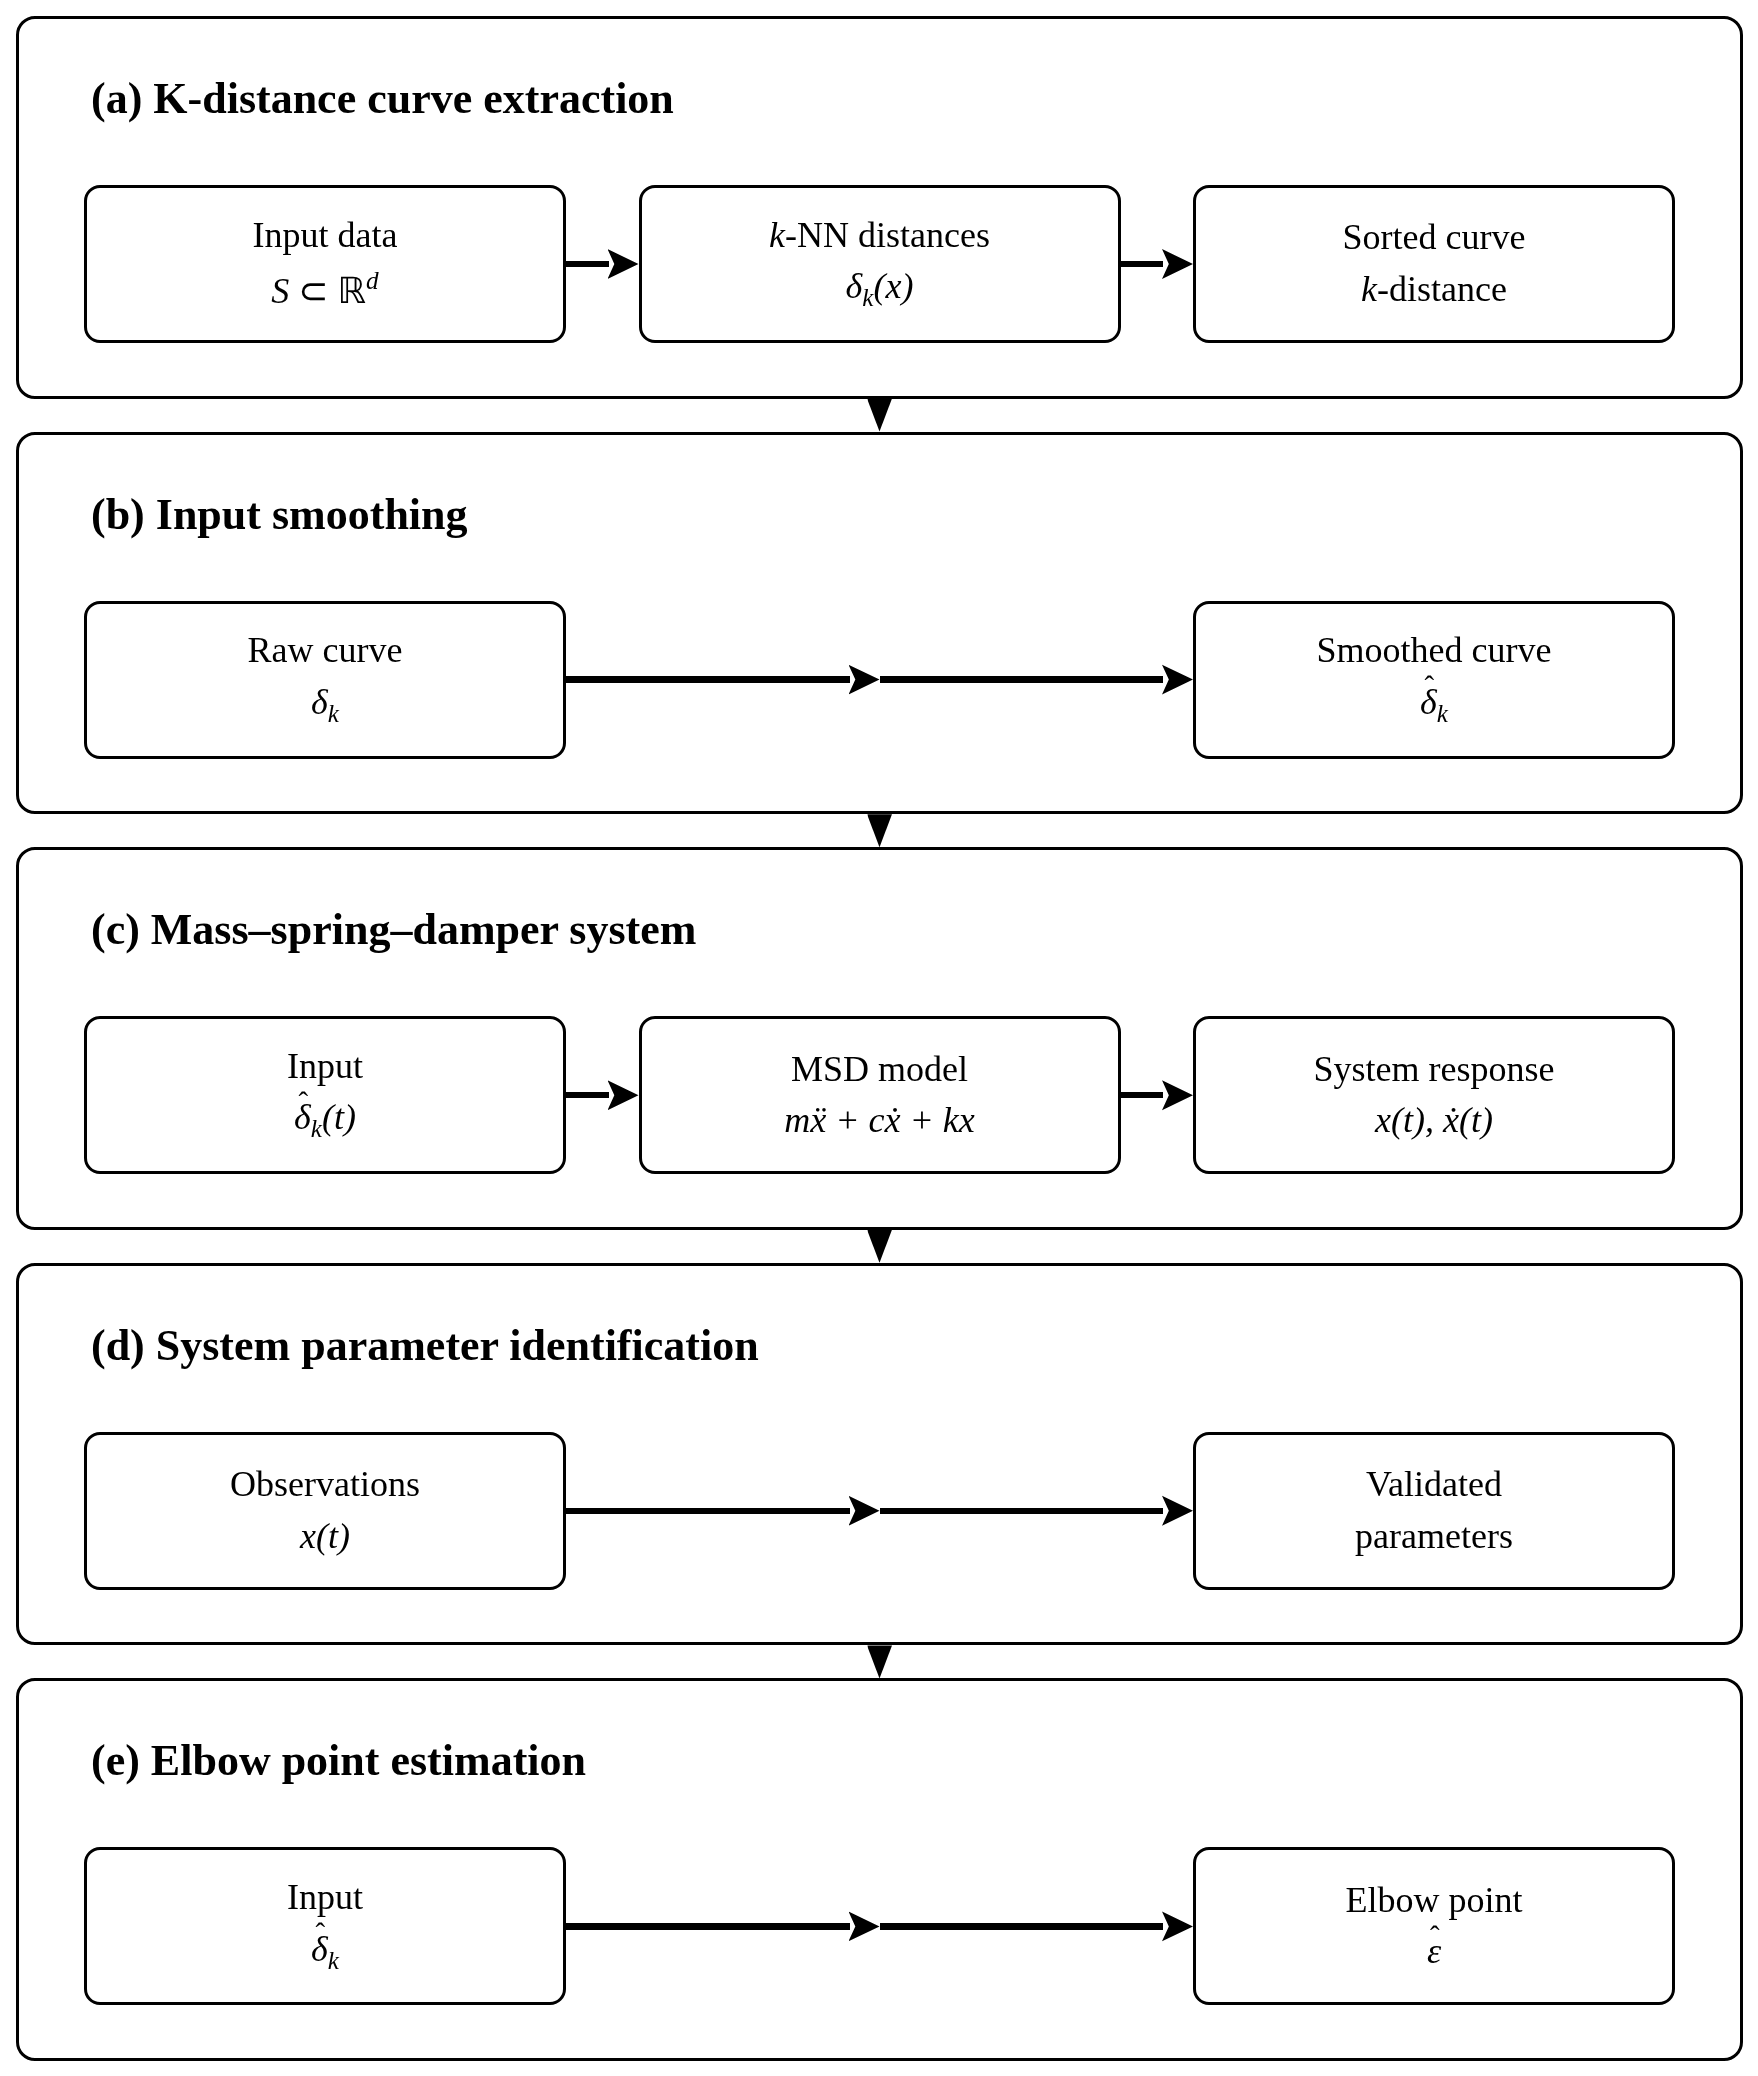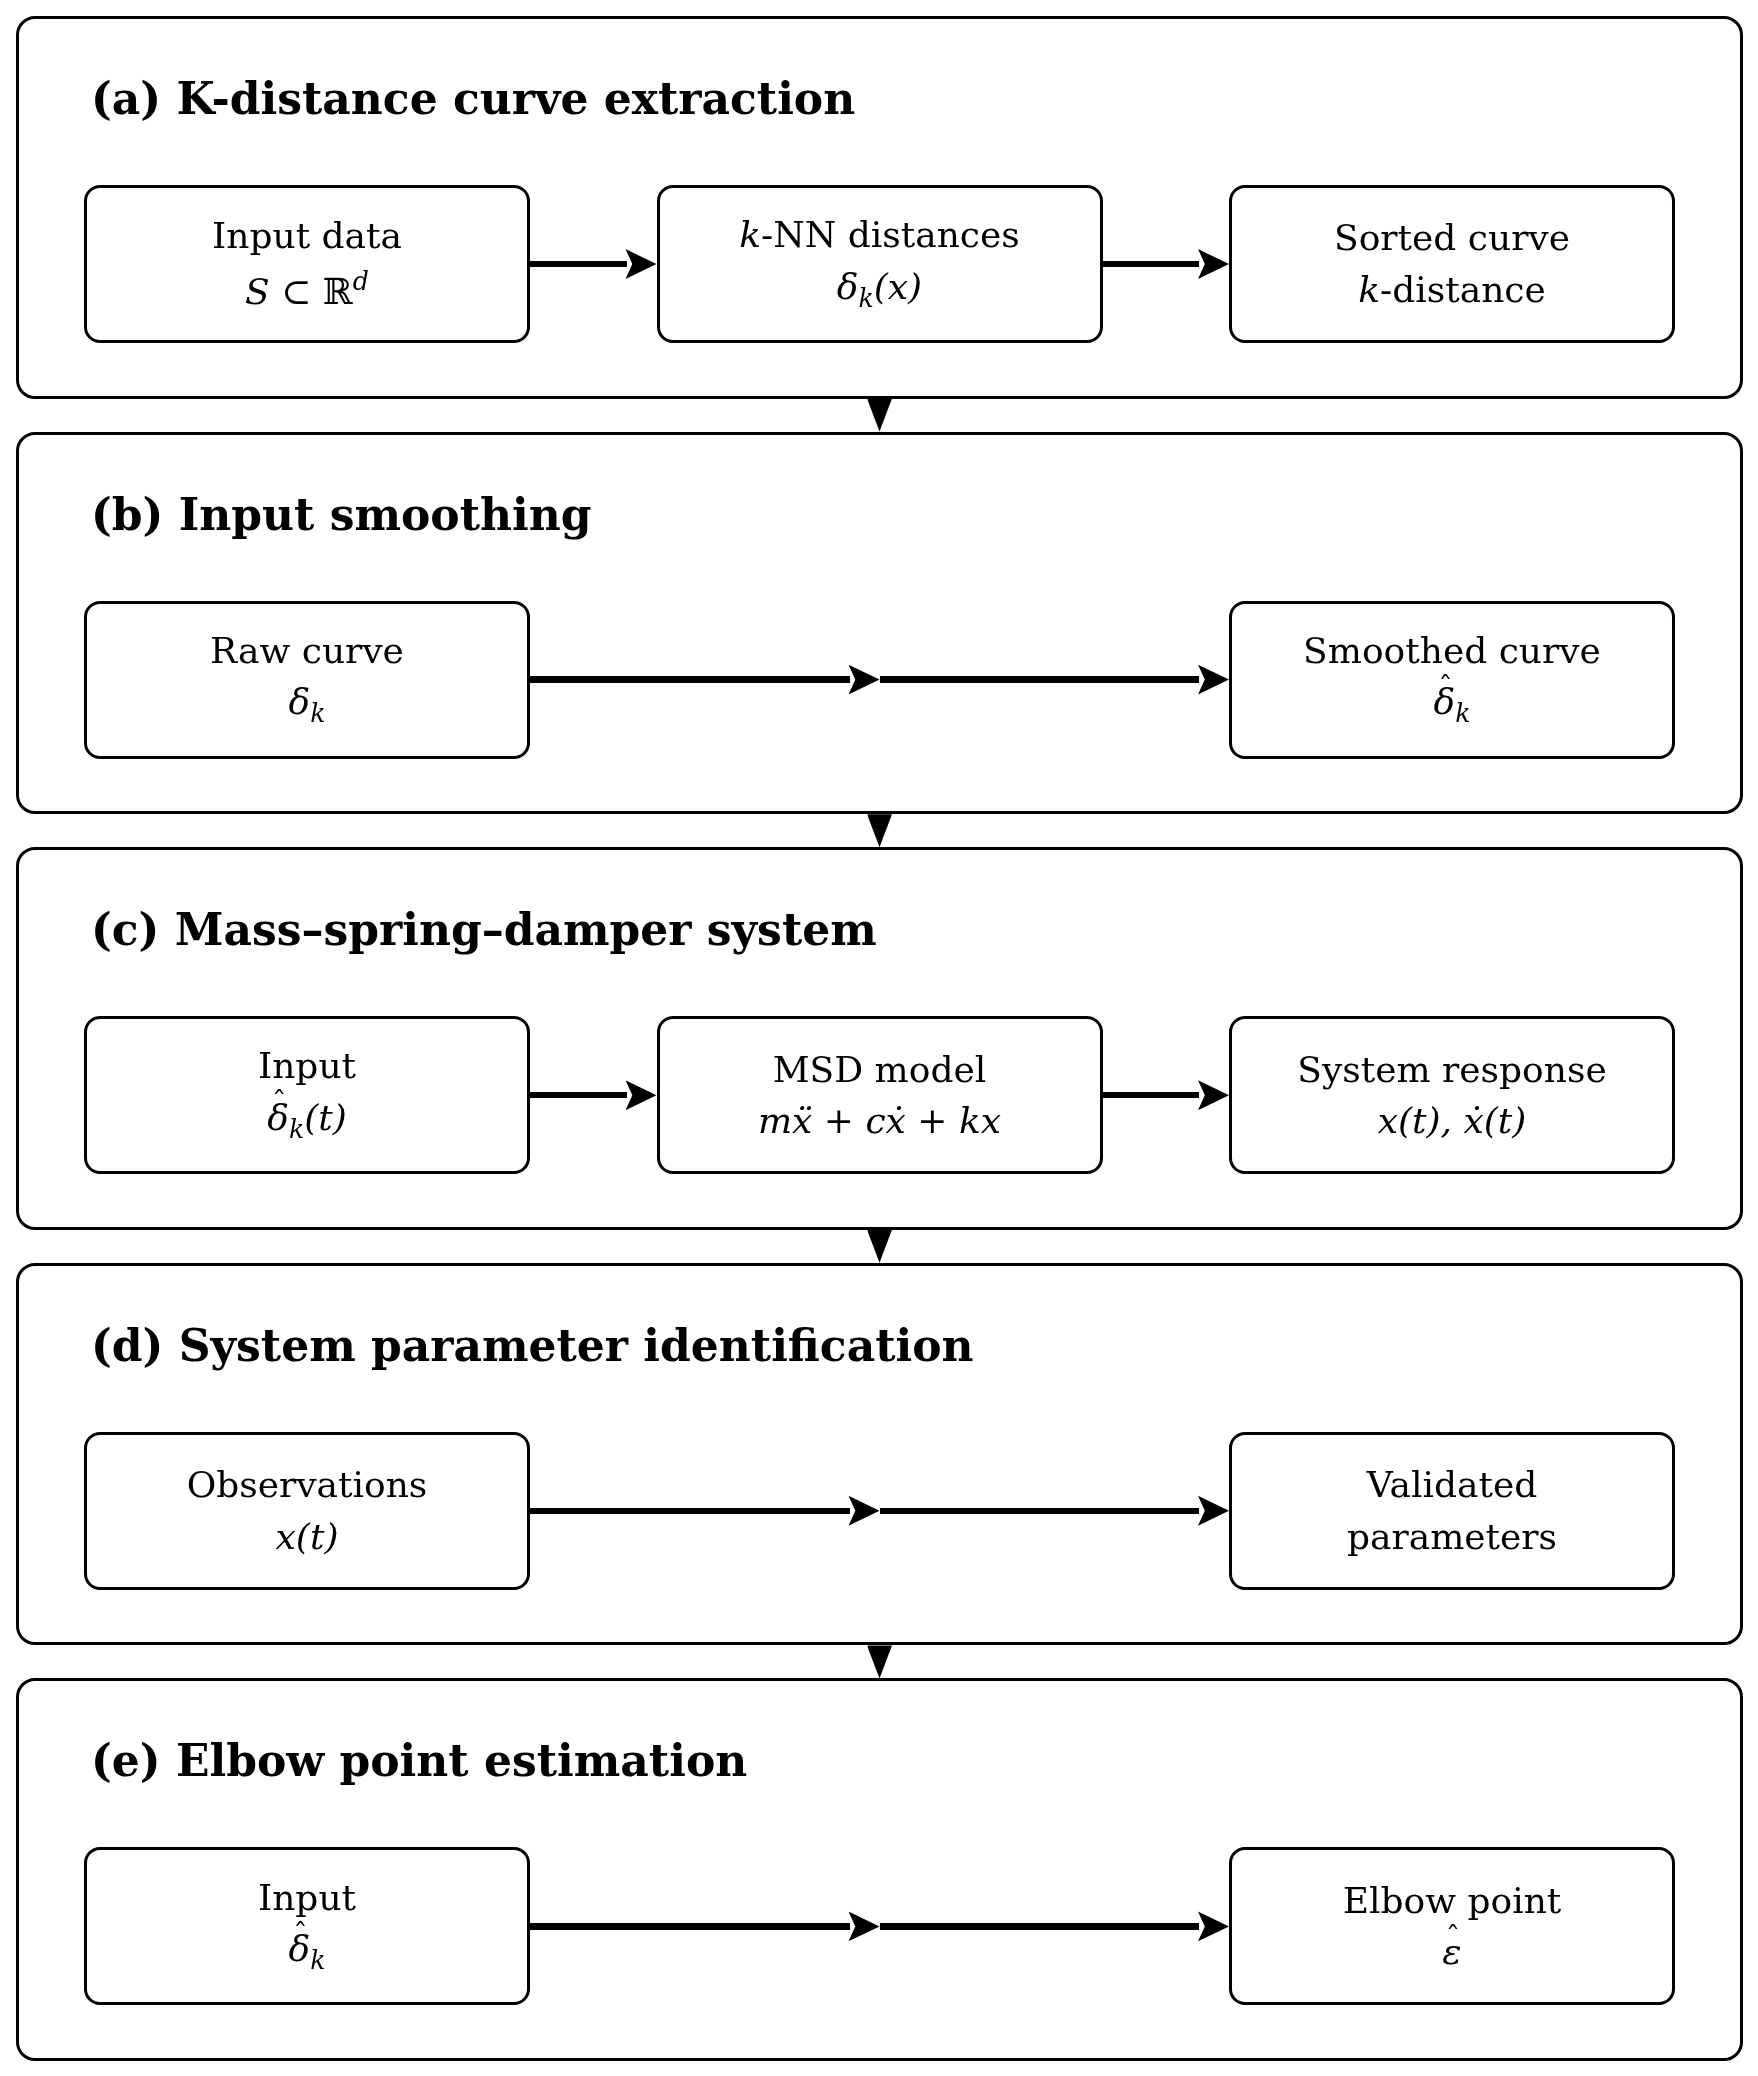--- a/index.html
+++ b/index.html
@@ -4,38 +4,38 @@
 <style>
   html,body{margin:0;padding:0;background:#ffffff;}
   .page{
     width:1759px;height:2077px;box-sizing:border-box;
     padding:16px;display:flex;flex-direction:column;
     background:#ffffff;color:#000000;
     font-family:"DejaVu Serif","DejaVu Sans",serif;
   }
   .panel{
     flex:1;position:relative;background:#ffffff;
-    border:3.2px solid #000;border-radius:19px;
+    border:3.2px solid #000;border-radius:19px;font-family:Liberation Serif, serif;
   }
   .vgap{flex:none;height:33px;position:relative;}
   .vhead{
     position:absolute;left:50%;top:0;transform:translateX(-50%);
     width:25px;height:33px;background:#000;
     clip-path:polygon(0 0,100% 0,50% 100%);
   }
   .panel-title{
     position:absolute;left:72px;top:55px;margin:0;
     font-size:44px;font-weight:700;line-height:1.15;white-space:nowrap;
   }
   .row{
     position:absolute;left:65px;right:65px;top:166px;height:158px;
     display:flex;align-items:center;
   }
   .box{
-    width:446px;height:100%;box-sizing:border-box;flex:none;
+    width:482px;height:100%;box-sizing:border-box;flex:none;
     border:3.2px solid #000;border-radius:16px;background:#ffffff;
     display:flex;flex-direction:column;justify-content:center;align-items:center;
     gap:13.7px;font-size:36px;text-align:center;
   }
   .box-line{line-height:1.05;white-space:nowrap;}
   .harrow{flex:1;height:34px;display:flex;align-items:center;min-width:0;}
   .shaft{flex:1;height:6.3px;background:#000;}
   .head{
     flex:none;width:31px;height:34px;background:#000;margin-left:-1.1px;
     clip-path:polygon(0 6%,100% 50%,0 94%,22% 50%);

